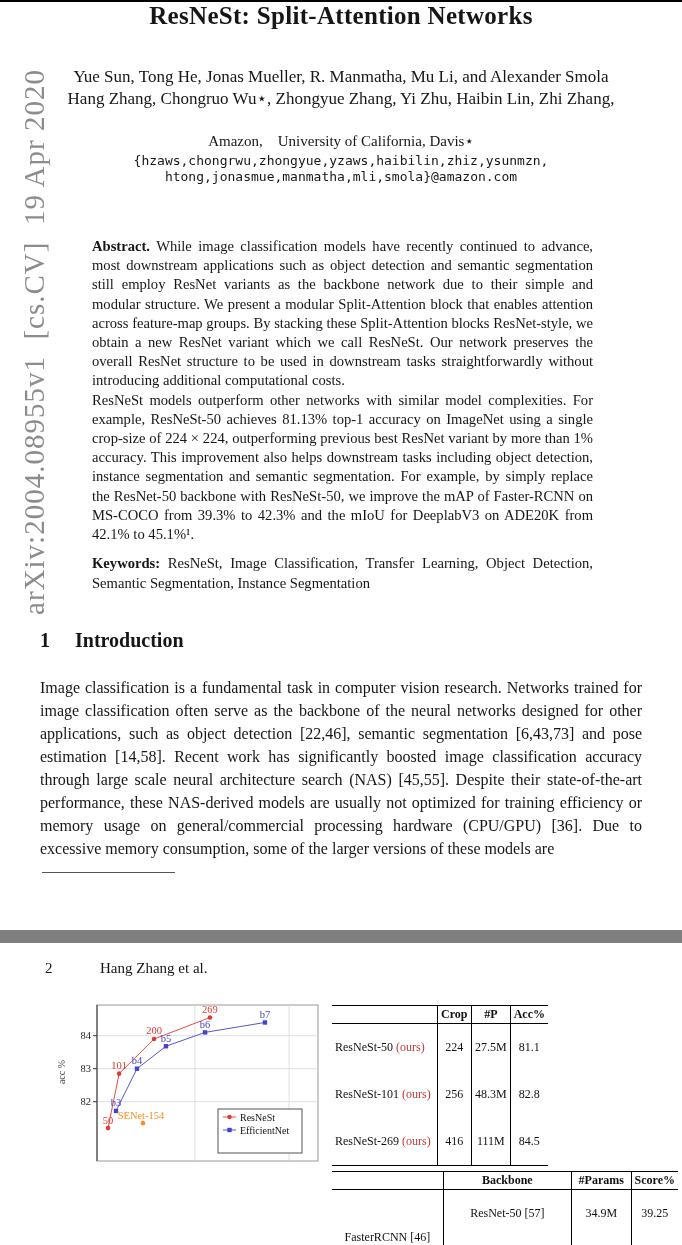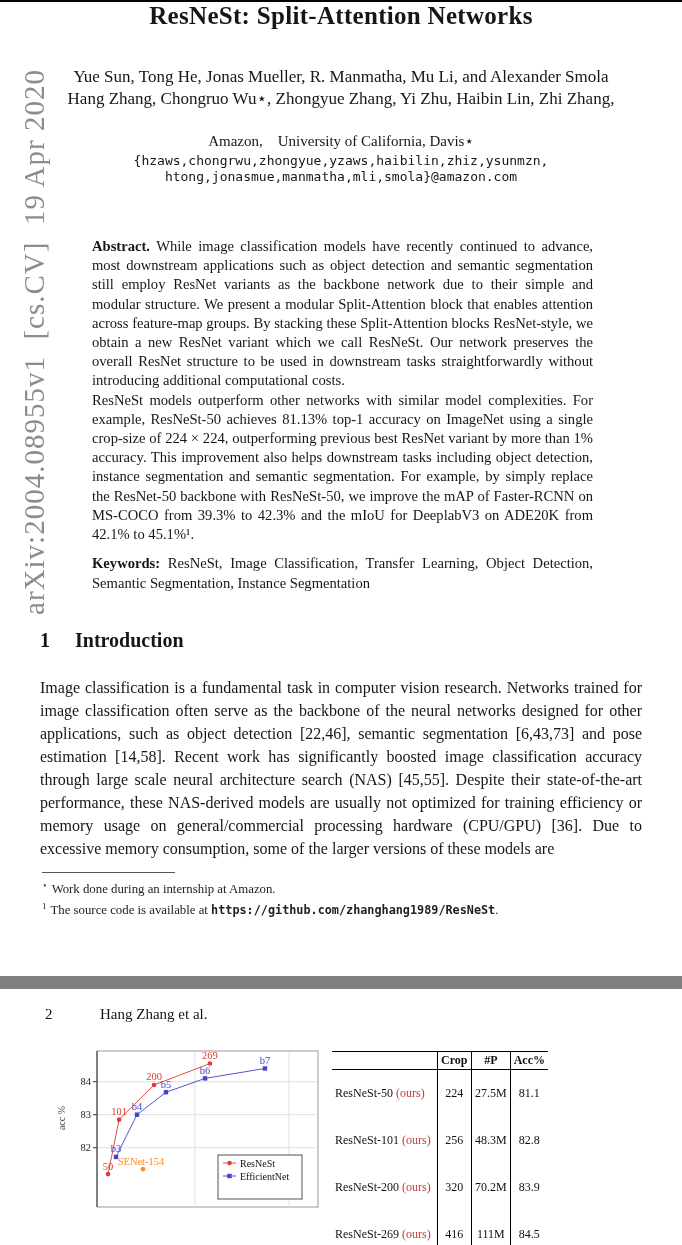--- a/index.html
+++ b/index.html
@@ -81,24 +81,20 @@
     <span>ResNeSt, Image Classification, Transfer Learning, Object Detection, Semantic Segmentation, Instance Segmentation</span>
   </div>
 
   <div class="section-heading">
     <span class="num">1</span><span>Introduction</span>
   </div>
 
   <p class="intro">Image classification is a fundamental task in computer vision research. Networks trained for image classification often serve as the backbone of the neural networks designed for other applications, such as object detection [22,46], semantic segmentation [6,43,73] and pose estimation [14,58]. Recent work has significantly boosted image classification accuracy through large scale neural architecture search (NAS) [45,55]. Despite their state-of-the-art performance, these NAS-derived models are usually not optimized for training efficiency or memory usage on general/commercial processing hardware (CPU/GPU) [36]. Due to excessive memory consumption, some of the larger versions of these models are</p>
 
   <div class="fn-rule"></div>
-  <div class="footnotes">
-    <div><span class="fn-marker">⋆</span><span>Work done during an internship at Amazon.</span></div>
-    <div><span class="fn-marker">1</span><span>The source code is available at </span><span class="mono">https://github.com/zhanghang1989/ResNeSt</span><span>.</span></div>
-  </div>
 
   <div class="page-divider"></div>
 
   <div class="runhead">
     <span class="pnum">2</span><span>Hang Zhang et al.</span>
   </div>
 
   <div class="figrow">
     <div class="chartwrap">
       <svg id="chart" width="270" height="200">
@@ -165,26 +161,20 @@
             <td class="vl">27.5M</td>
             <td class="vl">81.1</td>
           </tr>
           <tr>
             <td class="l"><span>ResNeSt-101</span> <span class="ours">(ours)</span></td>
             <td class="vl">256</td>
             <td class="vl">48.3M</td>
             <td class="vl">82.8</td>
           </tr>
           <tr>
-            <td class="l"><span>ResNeSt-200</span> <span class="ours">(ours)</span></td>
-            <td class="vl">320</td>
-            <td class="vl">70.2M</td>
-            <td class="vl">83.9</td>
-          </tr>
-          <tr>
             <td class="l"><span>ResNeSt-269</span> <span class="ours">(ours)</span></td>
             <td class="vl">416</td>
             <td class="vl">111M</td>
             <td class="vl">84.5</td>
           </tr>
         </tbody>
       </table>
 
       <table class="tbl t2">
         <thead>

